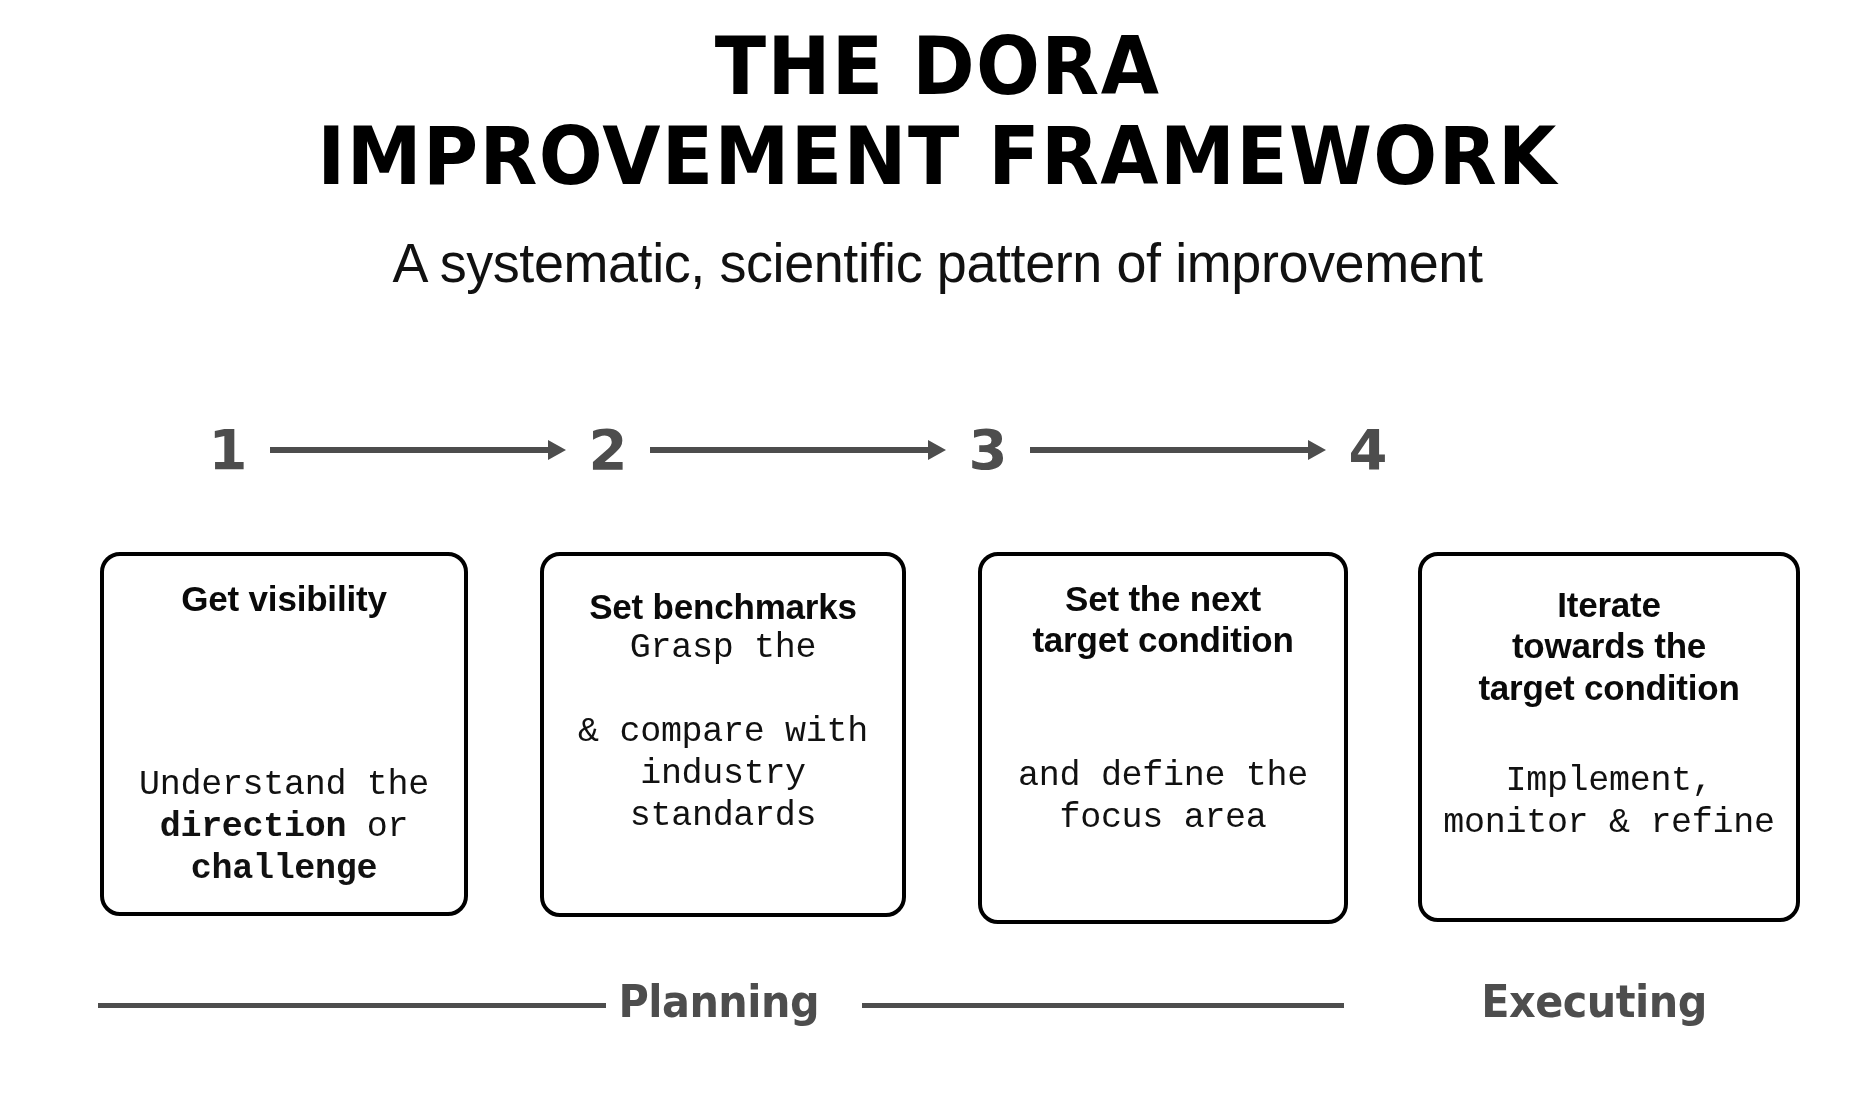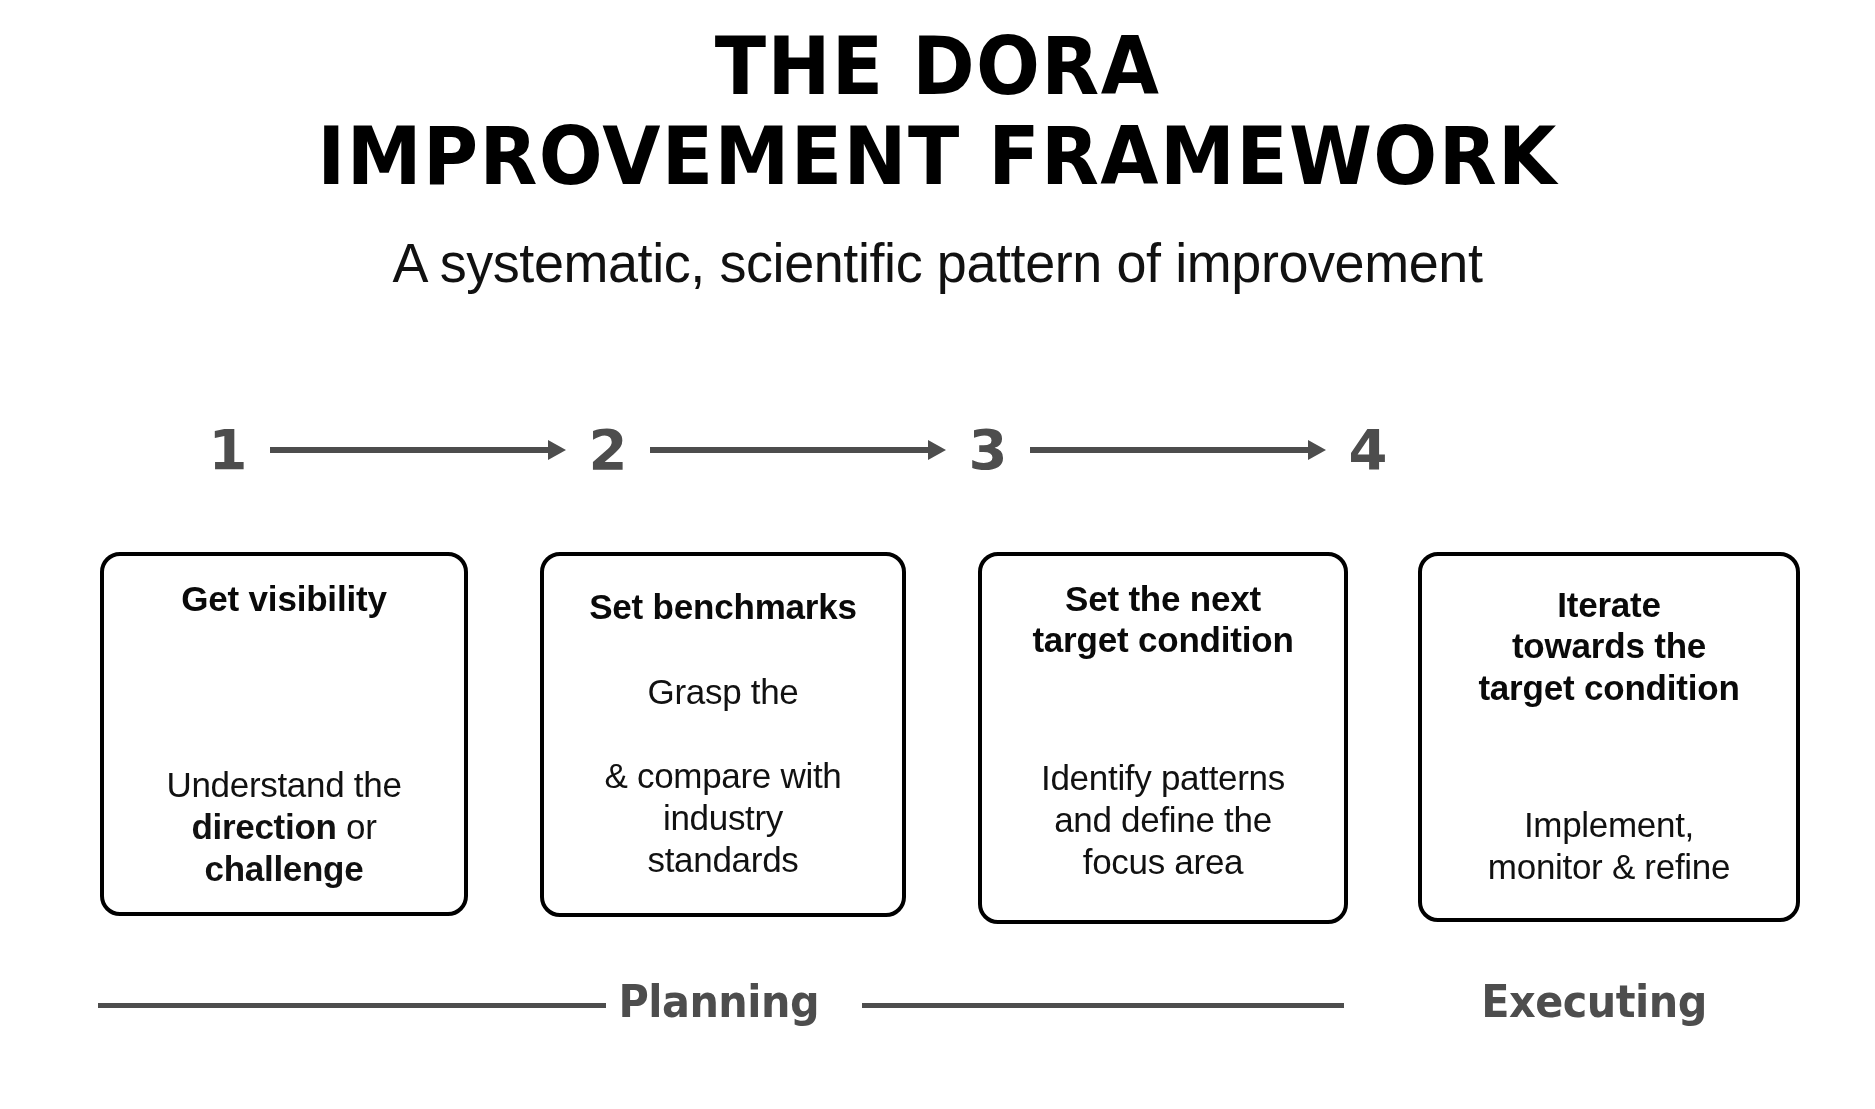--- a/index.html
+++ b/index.html
@@ -118,27 +118,26 @@
 
   .card-heading {
     font-family: "Liberation Sans", sans-serif;
     font-weight: 700;
     font-size: 35px;
     line-height: 1.18;
     color: #0a0a0a;
     letter-spacing: -0.2px;
   }
   .card-body {
-    font-family: Liberation Sans, sans-serif;
+    font-family: Liberation Mono, monospace;
     font-weight: 400;
     font-size: 35px;
     line-height: 1.2;
     color: #111111;
     letter-spacing: -0.3px;
-    margin-top: 44px;
   }
   .card-body b { font-weight: 700; }
   .gap-lg { height: 52px; }
 
   
   .phases {
     position: absolute;
     left: 0;
     top: 975px;
     width: 1875px;
@@ -226,21 +225,21 @@
     </div>
   </div>
 
   <div class="card card-3">
     <div class="card-heading">
       <span>Set the next</span><br>
       <span>target condition</span>
     </div>
     <div class="gap-lg"></div>
     <div class="card-body">
-      <span>Identify patterns</span><br>
+      <br>
       <span>and define the</span><br>
       <span>focus area</span>
     </div>
   </div>
 
   <div class="card card-4">
     <div class="card-heading">
       <span>Iterate</span><br>
       <span>towards the</span><br>
       <span>target condition</span>

